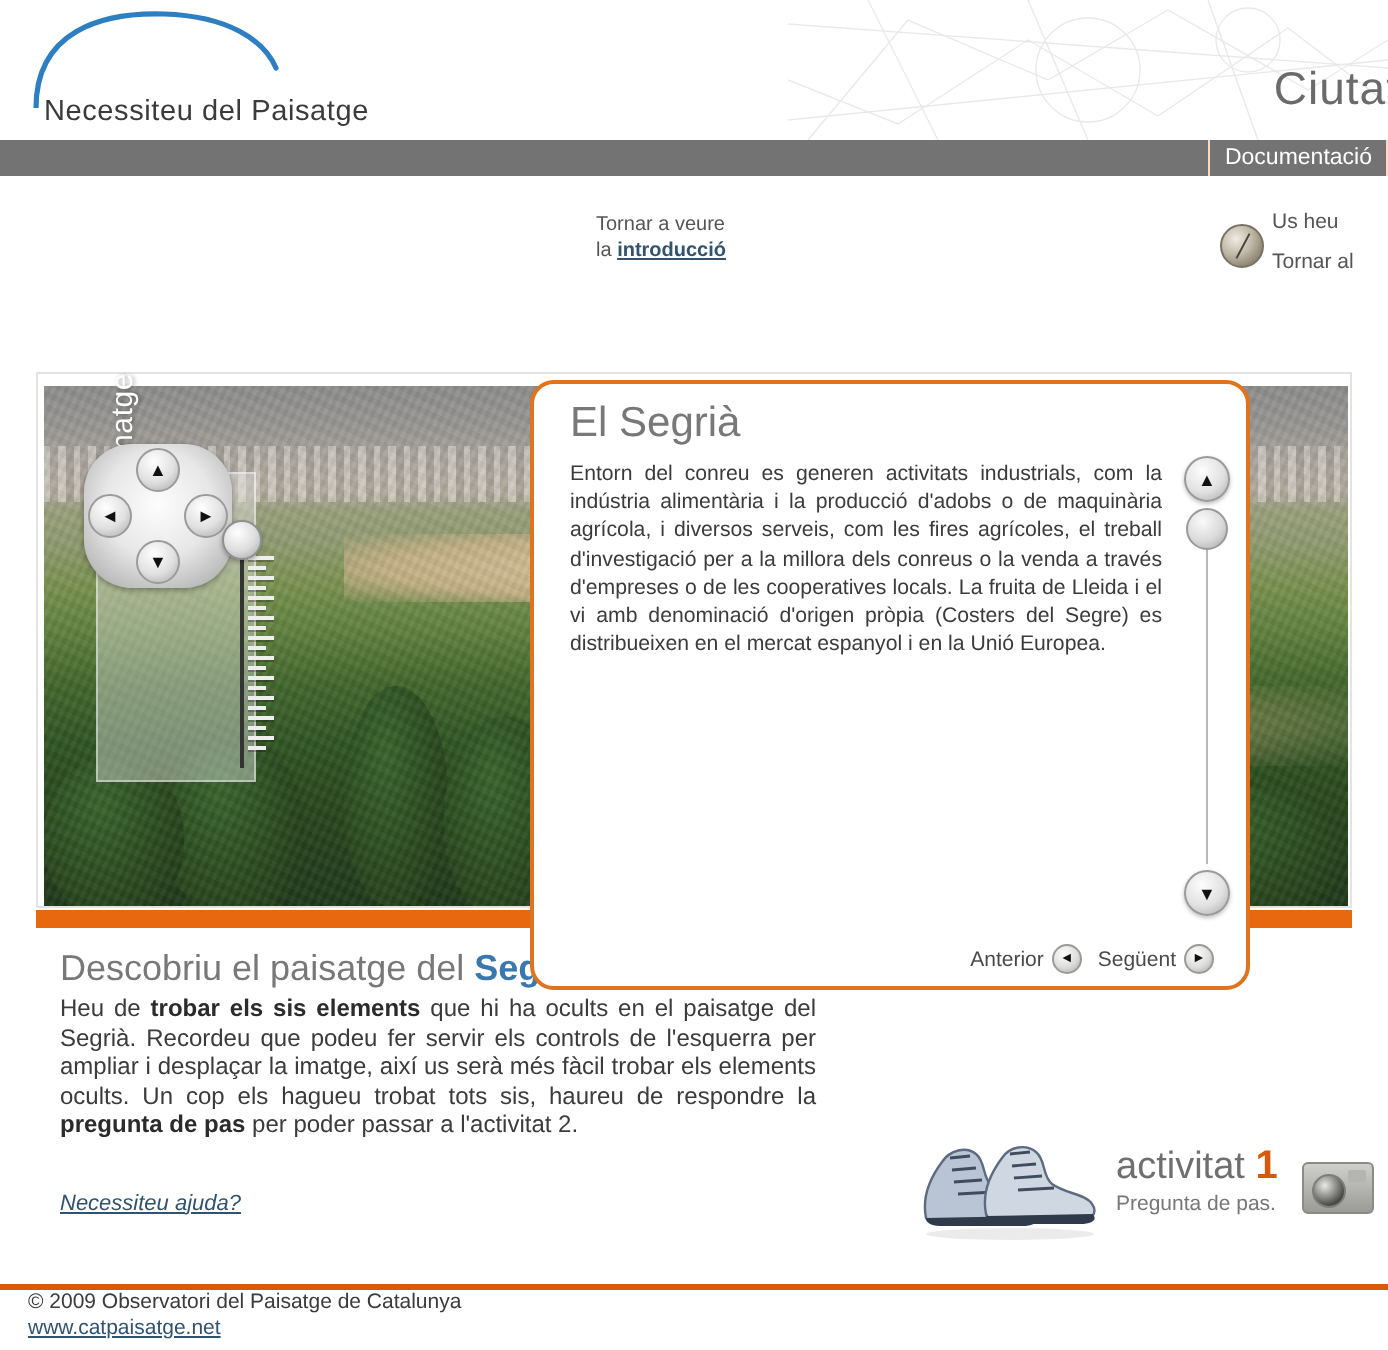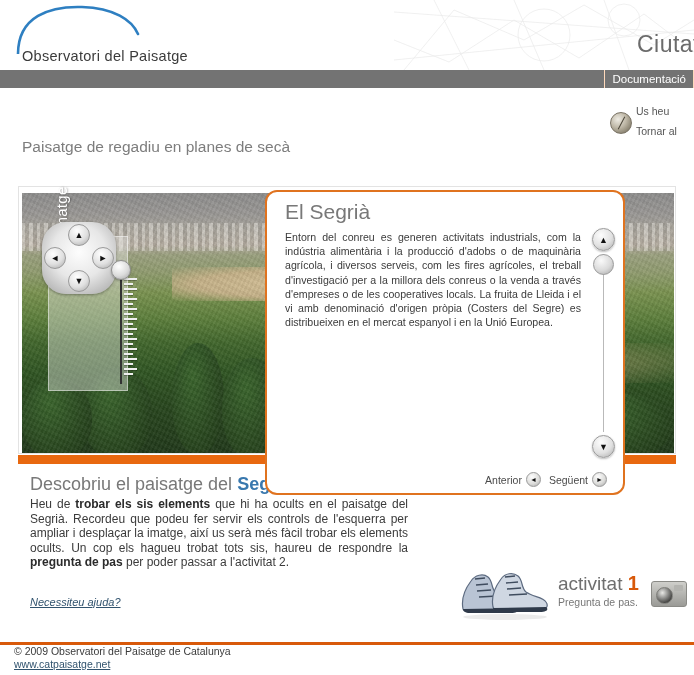--- a/index.html
+++ b/index.html
@@ -277,37 +277,40 @@
       <path d="M0 12 L300 34 M0 60 L300 30"></path>
       <circle cx="150" cy="35" r="26"></circle>
       <circle cx="230" cy="20" r="16"></circle>
     </g>
   </svg>
 
   <div class="logo-wrap">
     <svg class="logo-arc" width="195" height="50" viewBox="0 0 195 50">
       <path d="M8 50 C8 12, 40 2, 72 3 C104 4, 122 16, 128 30" stroke="#2e7fc1" stroke-width="2.6" fill="none" stroke-linecap="round"></path>
     </svg>
-    <div class="logo-text">Observatori del Paisatge</div>
+    <div class="logo-text">Necessiteu del Paisatge</div>
   </div>
 
   <div class="header-site-title">Ciutat</div>
 </div>
 
 <div class="navbar">
   <div class="nav-items">
     <div class="nav-sep"></div>
     <div class="nav-item">Documentació</div>
     <div class="nav-sep"></div>
   </div>
 </div>
 
 <div class="title-block">
-  <div class="page-subtitle">Paisatge de regadiu en planes de secà</div>
-
+
+  <div class="intro-link-box">
+    <span>Tornar a veure</span><br>
+    <span>la </span><a href="#">introducció</a>
+  </div>
 
   <div class="compass"></div>
   <div class="topright-box">
     <span>Us heu</span><br>
     <span>Tornar al</span>
   </div>
 </div>
 
 <div class="photo-frame">
   <div class="photo">

